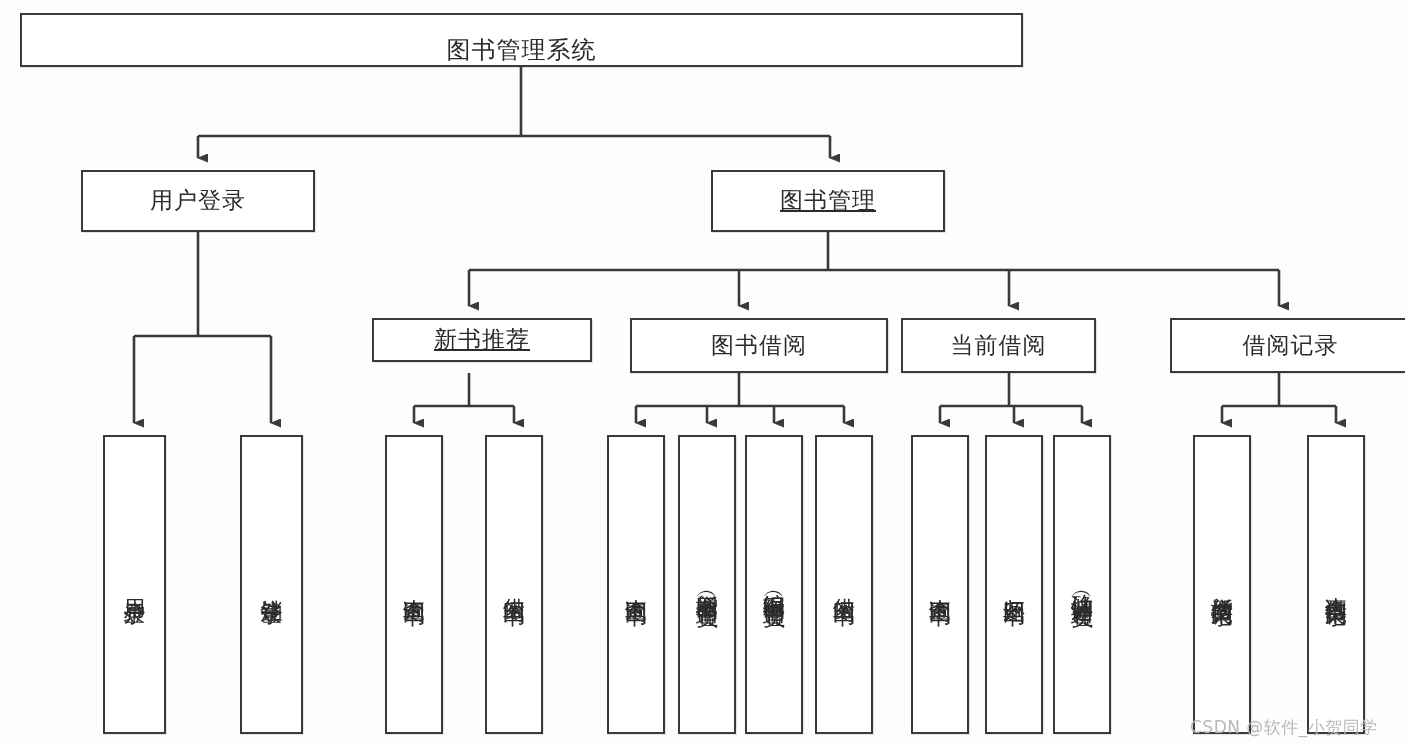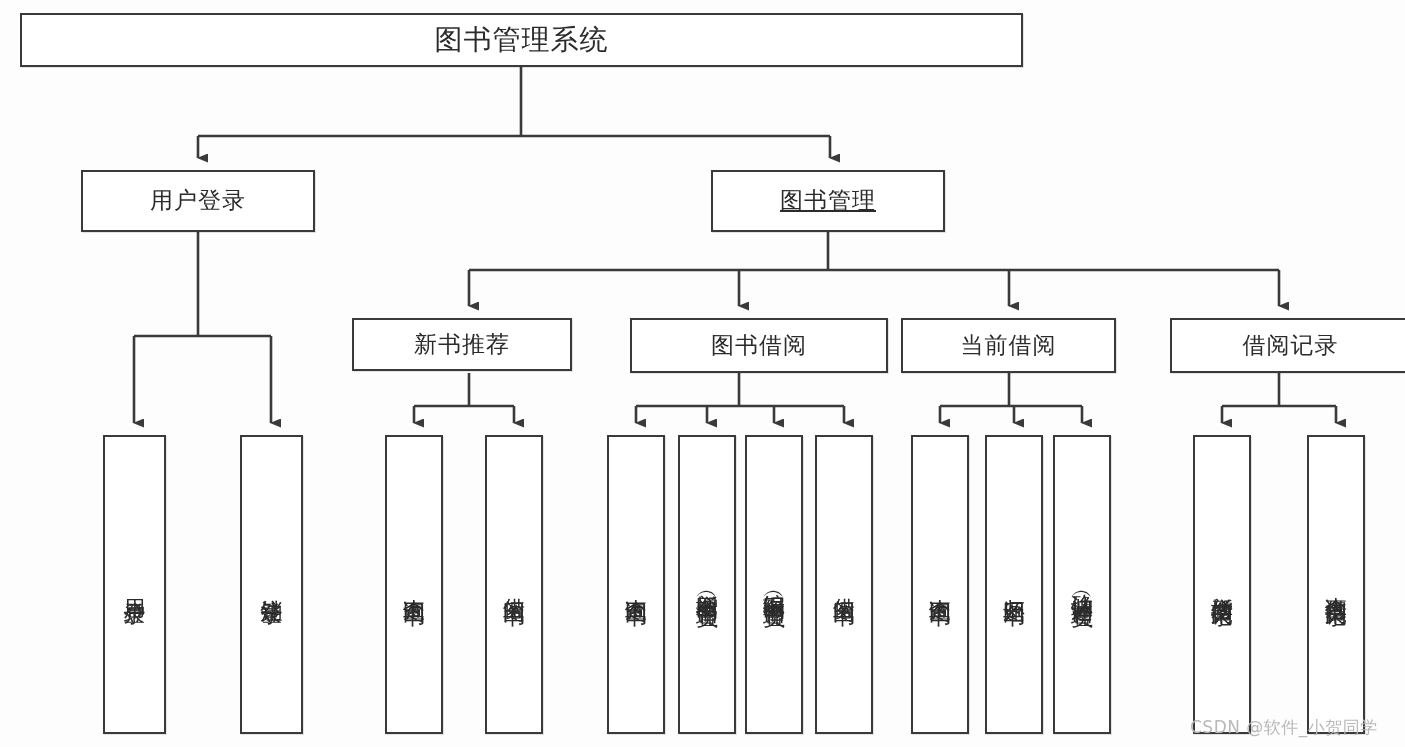--- a/index.html
+++ b/index.html
@@ -32,21 +32,22 @@
     color:#2b2b2b;
     text-align:center;
     box-shadow:1px 1px 0 rgba(0,0,0,0.10);
   }
   .node.horiz{
     font-size:23px;
     letter-spacing:1px;
     line-height:1.2;
   }
   .node.root{
-    font-size:28px;
+    font-size:24px;
+    align-items:flex-end;
   }
   .node.vert{
     font-size:22px;
     writing-mode:vertical-rl;
     text-orientation:upright;
     line-height:1.18;
     letter-spacing:2px;
     align-items:center;
     justify-content:center;
     padding:6px 0;
@@ -126,27 +127,27 @@
     <span>图书管理系统</span>
   </div>
 
   <div class="node horiz" style="left:81px;top:170px;width:234px;height:62px;">
     <span>用户登录</span>
   </div>
   <div class="node horiz" style="left:711px;top:170px;width:234px;height:62px;text-decoration:underline;">
     <span>图书管理</span>
   </div>
 
-  <div class="node horiz" style="left:352px;top:318px;width:220px;height:53px;">
+  <div class="node horiz" style="left:372px;top:318px;width:220px;height:44px;text-decoration:underline;">
     <span>新书推荐</span>
   </div>
   <div class="node horiz" style="left:630px;top:318px;width:258px;height:55px;">
     <span>图书借阅</span>
   </div>
-  <div class="node horiz" style="left:901px;top:318px;width:215px;height:55px;">
+  <div class="node horiz" style="left:901px;top:318px;width:195px;height:55px;">
     <span>当前借阅</span>
   </div>
   <div class="node horiz" style="left:1170px;top:318px;width:241px;height:55px;">
     <span>借阅记录</span>
   </div>
 
   <div class="node vert" style="left:103px;top:435px;width:63px;height:299px;">
     <span class="vtxt">用户登录</span>
   </div>
   <div class="node vert" style="left:240px;top:435px;width:63px;height:299px;">

